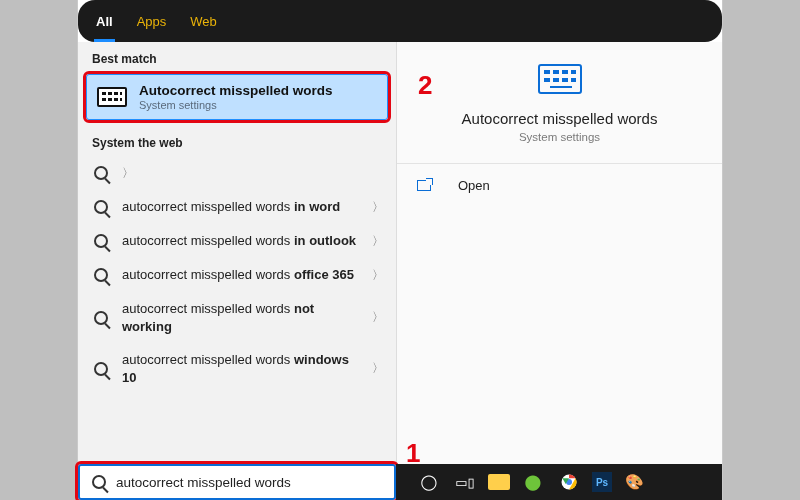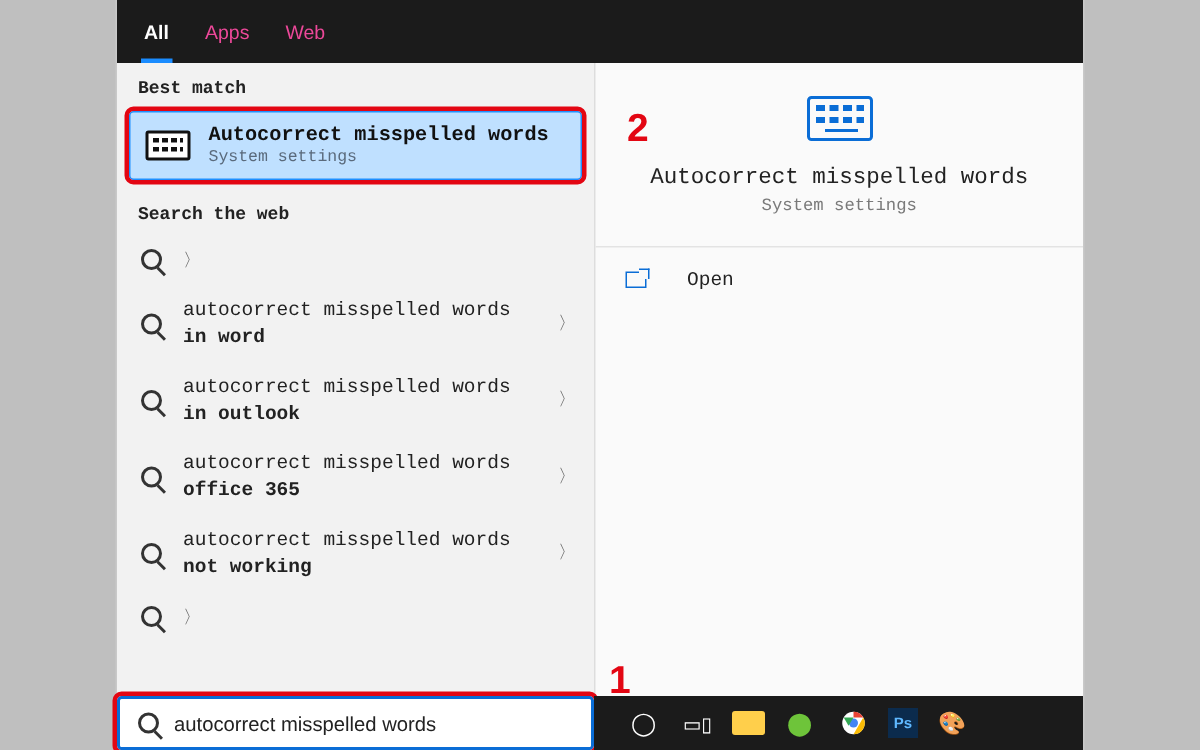--- a/index.html
+++ b/index.html
@@ -19,44 +19,44 @@
     box-shadow: 0 0 0 1px #c9c9c9;
   }
   
   .tabsbar {
     background: #1b1b1b;
     height: 42px;
     display: flex;
     align-items: center;
     padding-left: 18px;
     gap: 24px;
+    border-radius: 17px;
   }
   .tab {
-    color: #ec4899;
+    color: #eab308;
     font-size: 13px;
     height: 42px;
     display: flex;
     align-items: center;
     cursor: pointer;
     position: relative;
   }
   .tab.active { color: #fff; font-weight: 600; }
   .tab.active::after {
     content: "";
     position: absolute;
     left: -2px; right: -2px; bottom: 0;
     height: 3px; background: #1a8cff;
   }
   .tab .chev { margin-left: 4px; font-size: 10px; }
 
   .body {
     display: flex;
     height: calc(100% - 42px - 36px);
     background: #0f766e;
-    font-family: Liberation Mono, monospace;
   }
   
   .left {
     width: 318px;
     background: #f2f2f2;
     display: flex;
     flex-direction: column;
   }
   .section-label {
     font-size: 12px;
@@ -258,21 +258,21 @@
       <div class="section-label">Best match</div>
 
       <div class="best-match">
         <div class="kbd-icon"></div>
         <div>
           <div class="bm-title">Autocorrect misspelled words</div>
           <div class="bm-sub">System settings</div>
         </div>
       </div>
 
-      <div class="section-label">Search the web</div>
+      <div class="section-label">System the web</div>
 
       <div class="web-list" id="web-list">
           <div class="web-item">
             <div class="mag"></div>
             <div class="arrow">〉</div>
           </div>
           <div class="web-item">
             <div class="mag"></div>
             <div class="web-text"><span class="plain">autocorrect misspelled words </span><span class="bold">in word</span></div>
             <div class="arrow">〉</div>
@@ -287,20 +287,21 @@
             <div class="web-text"><span class="plain">autocorrect misspelled words </span><span class="bold">office 365</span></div>
             <div class="arrow">〉</div>
           </div>
           <div class="web-item">
             <div class="mag"></div>
             <div class="web-text"><span class="plain">autocorrect misspelled words </span><span class="bold">not working</span></div>
             <div class="arrow">〉</div>
           </div>
           <div class="web-item">
             <div class="mag"></div>
+            <div class="web-text"><span class="plain">autocorrect misspelled words </span><span class="bold">windows 10</span></div>
             <div class="arrow">〉</div>
           </div>
         </div>
     </div>
 
     <div class="right">
       <div class="big-icon"></div>
       <div class="det-title">Autocorrect misspelled words</div>
       <div class="det-sub">System settings</div>
       <div class="det-divider"></div>

